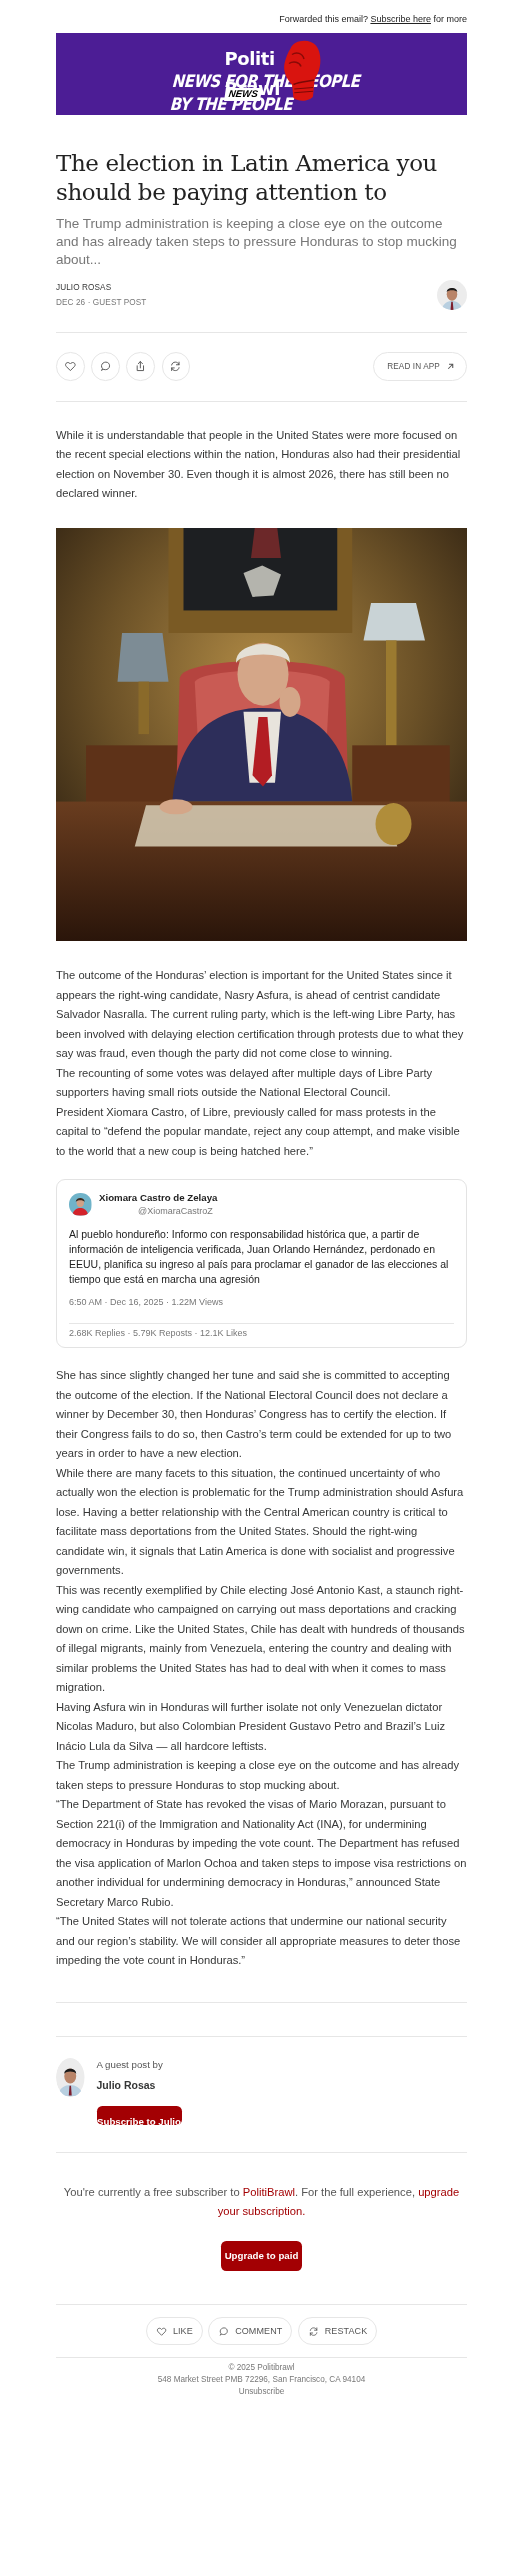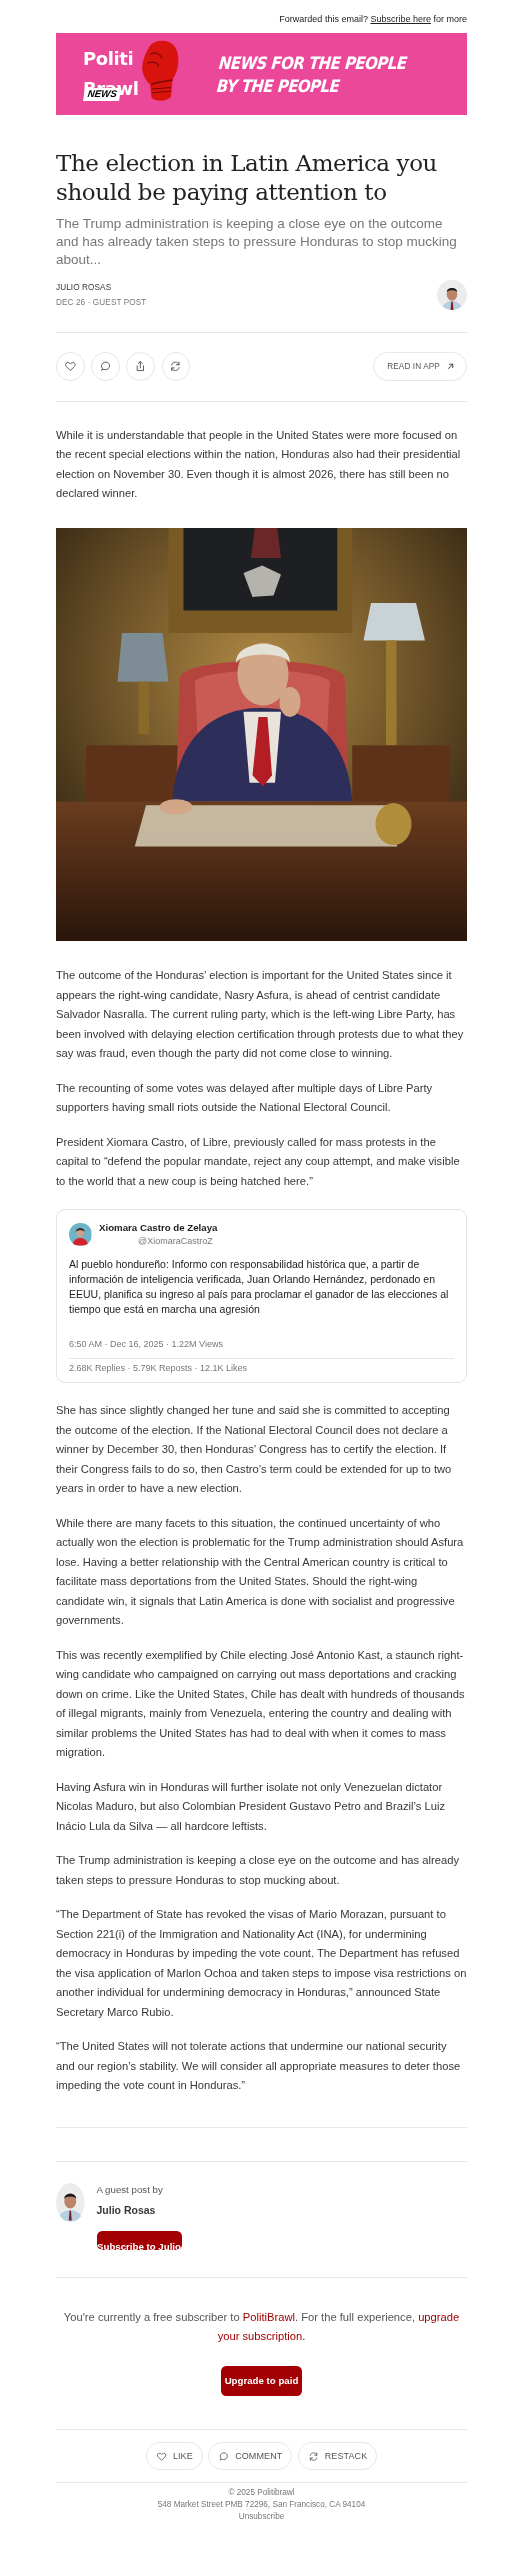--- a/index.html
+++ b/index.html
@@ -20,25 +20,26 @@
     color: #222;
     padding-top: 13.5px;
     height: 33px;
   }
   .forwarded a { color: #222; text-decoration: underline; }
 
   
   .banner {
     margin-top: 0;
     height: 82px;
-    background: #ec4899;
+    background: #4c1d95;
     display: flex;
     align-items: center;
     position: relative;
     overflow: hidden;
+    flex-direction: column;
   }
   .logo {
     position: relative;
     width: 101px;
     height: 82px;
     margin-left: 27px;
   }
   .logo-politi, .logo-brawl {
     position: absolute;
     left: 0;
@@ -155,21 +156,20 @@
     color: #555;
     letter-spacing: 0.1px;
   }
   .read-app svg { width: 9px; height: 9px; }
 
   
   .body-p {
     font-size: 11.2px;
     line-height: 19.5px;
     color: #363737;
-    margin-top: 15px;
   }
   .first-p { margin-top: 24px; }
   .hero {
     margin-top: 24px;
     width: 411px;
     height: 413px;
     position: relative;
     overflow: hidden;
     background: #3b2a17;
   }
@@ -185,21 +185,21 @@
   .tweet-head { display: flex; align-items: center; gap: 7.5px; }
   .tweet-avatar { width: 22.5px; height: 22.5px; border-radius: 50%; overflow: hidden; flex: none; }
   .tweet-name { font-size: 9.7px; font-weight: bold; color: #222; }
   .tweet-handle { font-size: 9px; color: #777; margin-top: 3px; margin-left: 39px; }
   .tweet-text {
     margin-top: 10.5px;
     font-size: 10.5px;
     line-height: 15px;
     color: #222;
   }
-  .tweet-meta { margin-top: 22px; font-size: 9px; color: #777; padding-bottom: 9px; border-bottom: 0.7px solid #e6e6e6; }
+  .tweet-meta { margin-top: 10px; font-size: 9px; color: #777; padding-bottom: 16px; border-bottom: 0.7px solid #e6e6e6; }
   .tweet-stats { font-size: 9px; color: #777; padding-top: 4.5px; }
 
   
   .post-dividers { margin-top: 31.5px; }
   .gap-44 { height: 33px; }
   .guest {
     display: flex;
     gap: 12px;
     padding-top: 21px;
     padding-bottom: 24px;

